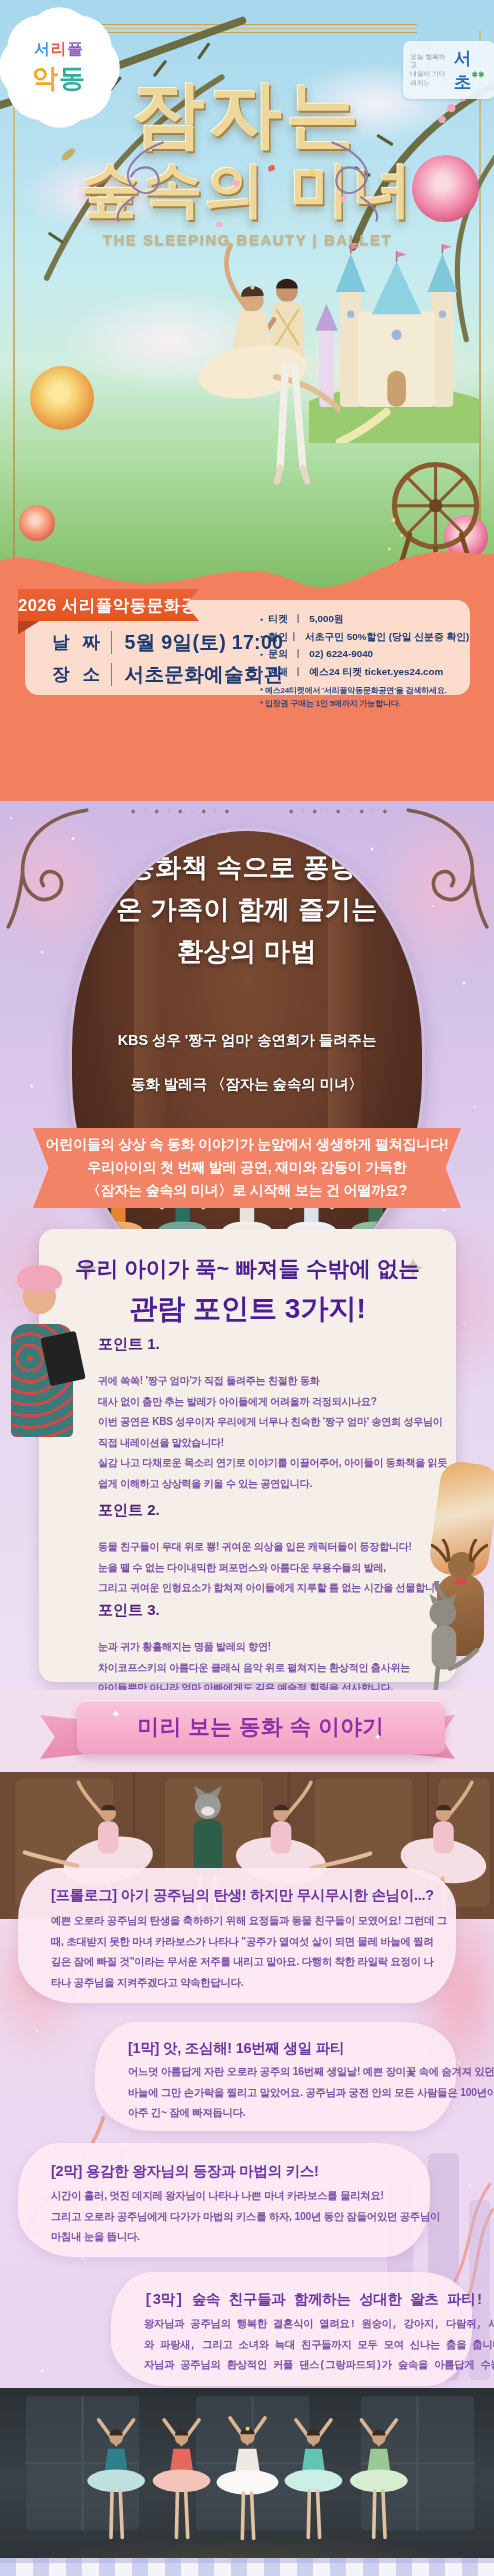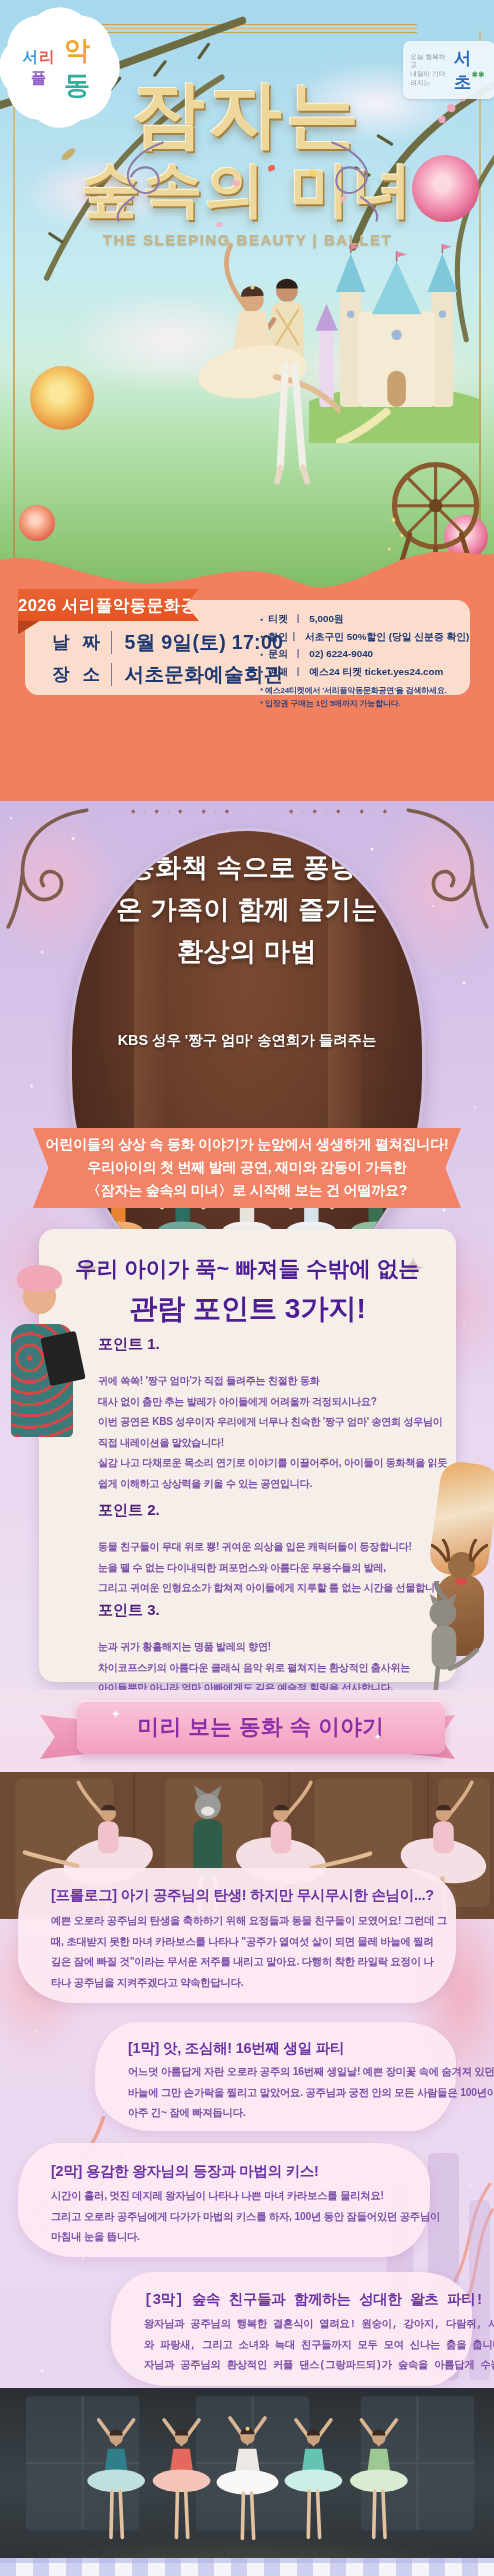--- a/index.html
+++ b/index.html
@@ -16,21 +16,21 @@
   .goldline::after{content:"";position:absolute;left:0;right:0;top:2.6px;border-top:1px solid #d9bc6e;}
   .gbar{width:2.1px;background:linear-gradient(180deg,#d9bc6e,#b08d45);opacity:.8;}
   .rose{border-radius:50%;}
   .rose.pink{background:radial-gradient(circle at 45% 42%,#fcd9e0 0 14%,#f6aec4 34%,#ec7fa2 56%,#d85a84 74%,#b04468 95%);}
   .rose.yellow{background:radial-gradient(circle at 45% 42%,#fbe89a 0 16%,#f6cf6f 36%,#eda84e 58%,#e2833b 78%,#c06030 96%);}
   .rose.coral{background:radial-gradient(circle at 45% 42%,#fcd3c2 0 14%,#f6a888 36%,#ec7f62 58%,#d85a48 78%,#a84432 96%);}
   .logo-cloud{width:77px;height:77px;border-radius:50%;background:#fff;
     box-shadow:0 -27px 0 -5.2px #fff,19px -19px 0 -5.2px #fff,27px 0 0 -5.2px #fff,19px 19px 0 -5.2px #fff,
                0 27px 0 -5.2px #fff,-19px 19px 0 -5.2px #fff,-27px 0 0 -5.2px #fff,-19px -19px 0 -5.2px #fff,
                0 0 0 2.1px rgba(160,190,215,.35);
-    display:flex;align-items:center;justify-content:center;text-align:center;}
+    display:flex;flex-direction:column;align-items:center;justify-content:center;text-align:center;}
   .logo-cloud .l1{font-size:15.5px;font-weight:bold;letter-spacing:1px;}
   .logo-cloud .l2{font-size:26px;font-weight:bold;margin-top:1px;letter-spacing:1px;}
   .lc-b{color:#3b9bd8}.lc-r{color:#e85a4e}.lc-p{color:#8e5bc8}.lc-o{color:#f5a52b}.lc-g{color:#2fae9e}
   .seocho-badge{background:rgba(237,245,252,.94);border-radius:7.2px;display:flex;align-items:center;gap:5.2px;
     padding:5.2px 7.2px;box-shadow:0 1px 3.1px rgba(80,110,150,.25);}
   .seocho-badge .tag{font-size:6.7px;color:#8a93a2;line-height:8.8px;}
   .seocho-badge .nm{font-size:17.5px;font-weight:bold;color:#2b6bb8;letter-spacing:0.5px;}
   .seocho-badge .st{font-size:7.2px;color:#4aa05a;vertical-align:top;}
   .title1{left:0;top:66px;width:495px;text-align:center;font-family:"DejaVu Serif",serif;font-weight:bold;
     font-size:73px;color:#eed79b;letter-spacing:4.1px;
@@ -329,20 +329,21 @@
     </svg>
   </section>
 
   <div class="abs oval">
     <div class="col" style="left:62px;"></div>
     <div class="col" style="left:256px;"></div>
     <div class="hero-line nowrap" style="top:18.5px;">동화책 속으로 퐁당!</div>
     <div class="hero-line nowrap" style="top:61px;">온 가족이 함께 즐기는</div>
     <div class="hero-line nowrap" style="top:103px;">환상의 마법</div>
     <div class="hero-sub nowrap" style="top:200px;">KBS 성우 '짱구 엄마' 송연희가 들려주는</div>
+    <div class="hero-sub nowrap" style="top:244px;">동화 발레극 〈잠자는 숲속의 미녀〉</div>
     <svg style="position:absolute;left:0;top:289px;" width="350" height="175" viewBox="0 0 680 340">
       <ellipse cx="340" cy="330" rx="430" ry="110" fill="#c9a489"></ellipse>
       <g stroke="#e9cdb2" stroke-width="7" fill="none" stroke-linecap="round">
         <path d="M50,140 L90,170 L130,140 L175,170 L215,140 L255,170 L300,140 L340,170 L380,140 L425,170 L465,140 L505,170 L550,140 L590,170 L630,140"></path>
       </g>
       <g>
         <g>
             <circle cx="90" cy="148" r="13" fill="#c9a07c"></circle>
             <rect x="76" y="163" width="28" height="44" rx="8" fill="#e8832f"></rect>
             <ellipse cx="90" cy="215" rx="48" ry="18" fill="#f2b070"></ellipse>
@@ -510,21 +511,21 @@
   <div class="abs rib-tail l" style="left:40px;top:1715px;"></div>
   <div class="abs rib-tail r" style="left:398px;top:1715px;"></div>
   <div class="abs story-ribbon nowrap">미리 보는 동화 속 이야기</div>
   <span class="abs" style="left:111px;top:1708px;color:#fff;font-size:11.3px;">✦</span>
   <span class="abs" style="left:374px;top:1731px;color:#fff;font-size:9.3px;">✦</span>
 
   <div class="abs panel" style="left:18px;top:1868px;width:438px;height:135px;">
     <div class="p-title nowrap" style="top:17.5px;">[프롤로그] 아기 공주님의 탄생! 하지만 무시무시한 손님이...?</div>
     <div class="p-body" style="top:43px;">
       <div class="nowrap">예쁜 오로라 공주님의 탄생을 축하하기 위해 요정들과 동물 친구들이 모였어요! 그런데 그</div>
-      <div class="nowrap">때, 초대받지 못한 마녀 카라보스를 나타나 "공주가 열여섯 살이 되면 물레 바늘에 찔려</div>
+      <div class="nowrap">때, 초대받지 못한 마녀 카라보스가 나타나 "공주가 열여섯 살이 되면 물레 바늘에 찔려</div>
       <div class="nowrap">깊은 잠에 빠질 것"이라는 무서운 저주를 내리고 말아요. 다행히 착한 라일락 요정이 나</div>
       <div class="nowrap">타나 공주님을 지켜주겠다고 약속한답니다.</div>
     </div>
   </div>
 
   <div class="abs panel" style="left:95px;top:2022px;width:361px;height:109px;">
     <div class="p-title nowrap" style="top:16.5px;">[1막] 앗, 조심해! 16번째 생일 파티</div>
     <div class="p-body" style="top:40px;">
       <div class="nowrap">어느덧 아름답게 자란 오로라 공주의 16번째 생일날! 예쁜 장미꽃 속에 숨겨져 있던 물레</div>
       <div class="nowrap">바늘에 그만 손가락을 찔리고 말았어요. 공주님과 궁전 안의 모든 사람들은 100년이라는</div>

